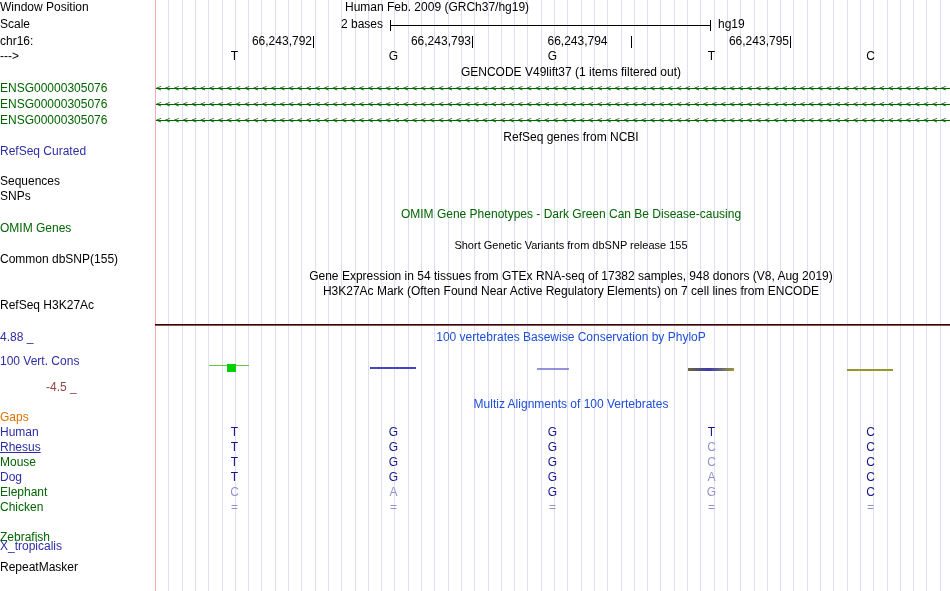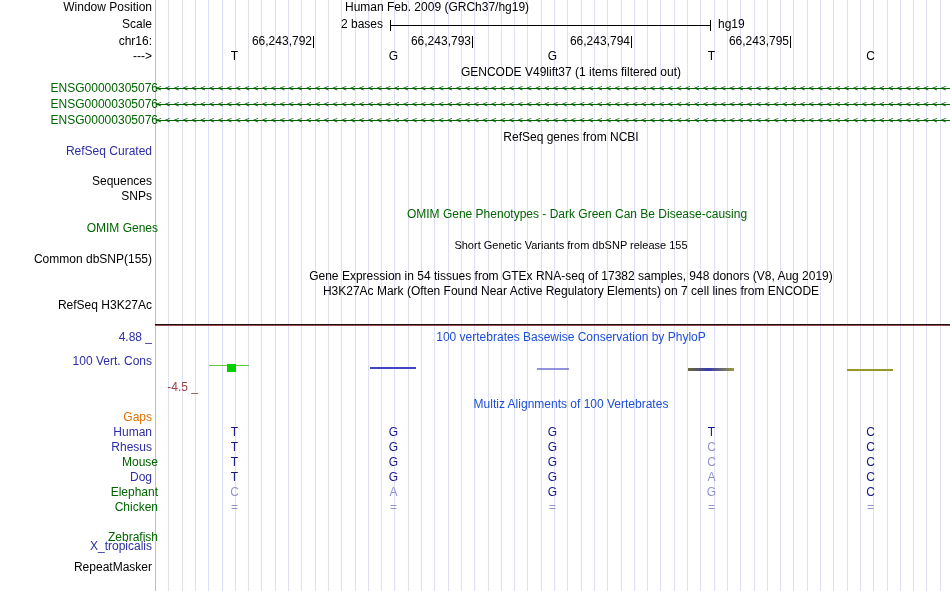--- a/index.html
+++ b/index.html
@@ -8,27 +8,27 @@
     font-family:"Liberation Sans",sans-serif;color:#000;
   }
   
   #grid{
     position:absolute;left:156px;top:0;width:794px;height:591px;
     background:repeating-linear-gradient(to right,
       transparent 0px,transparent 12.3px,#dedef4 12.3px,#dedef4 13.3px);
   }
   #guide-pink{position:absolute;left:155px;top:0;width:1px;height:591px;background:#f6aaaa;}
 
-  .label{position:absolute;left:0;width:152px;text-align:right;font-size:12px;line-height:13px;white-space:nowrap;}
+  .label{position:absolute;left:0;width:152px;font-size:12px;line-height:13px;white-space:nowrap;}
   .center{position:absolute;left:155px;width:832px;text-align:center;font-size:12px;line-height:13px;white-space:nowrap;}
   .abs{position:absolute;white-space:nowrap;font-size:12px;line-height:13px;}
   .small{font-size:11px;}
   .blue{color:#2d2da6;}
   .titleblue{color:#1d4ed8;}
-  .green{color:#006400;padding-left:6px;}
+  .green{color:#006400;}
   .orange{color:#e07000;}
   .maroon{color:#964444;margin-left:46px;}
 
   .tick{position:absolute;width:1px;background:#000;}
   .scale-line{position:absolute;height:1px;background:#000;}
 
   
   .gene-row{position:absolute;left:156px;width:794px;height:13px;overflow:hidden;}
   .gene-row .gline{position:absolute;left:0;top:6px;width:100%;height:1px;background:#006400;}
   .gene-row .chev{
@@ -70,21 +70,21 @@
   <div class="tick" style="left:390px;top:20px;height:11px"></div>
   <div class="tick" style="left:710px;top:20px;height:11px"></div>
   <div class="abs" style="left:718px;top:18px">hg19</div>
 
   <div class="label" style="top:35px">chr16:</div>
   <div id="ruler-coords">
       <div class="abs" style="left: 207px; top: 35px; width: 105px; text-align: right;">66,243,792</div>
       <div class="tick" style="left: 313px; top: 36px; height: 12px;"></div>
       <div class="abs" style="left: 366px; top: 35px; width: 105px; text-align: right;">66,243,793</div>
       <div class="tick" style="left: 472px; top: 36px; height: 12px;"></div>
-      <div class="abs" style="left: 525px; top: 35px; width: 105px; text-align: right;">66,243,794</div>
+      <div class="abs" style="left: 525px; top: 35px; width: 105px; text-align: center;">66,243,794</div>
       <div class="tick" style="left: 631px; top: 36px; height: 12px;"></div>
       <div class="abs" style="left: 684px; top: 35px; width: 105px; text-align: right;">66,243,795</div>
       <div class="tick" style="left: 790px; top: 36px; height: 12px;"></div>
     </div>
 
   <div class="label" style="top:50px">---&gt;</div>
   <div id="base-row">
       <div class="base" style="left: 155px; top: 50px;">T</div>
       <div class="base" style="left: 314px; top: 50px;">G</div>
       <div class="base" style="left: 473px; top: 50px;">G</div>
@@ -139,21 +139,21 @@
       <div class="m-blue-faint" style="left: 536.5px; top: 368px; width: 32px;"></div>
       <div class="m-blue-olive" style="left: 687.5px; top: 368px; width: 46px;"></div>
       <div class="m-olive" style="left: 846.5px; top: 369px; width: 46px;"></div>
     </div>
   <div class="label maroon" style="top:381px">-4.5 _</div>
 
   <div class="center titleblue" style="top:398px">Multiz Alignments of 100 Vertebrates</div>
   <div id="species-labels">
       <div class="label orange" style="top: 411px;">Gaps</div>
       <div class="label blue" style="top: 426px;">Human</div>
-      <div class="label blue" style="top: 441px;">Rhesus</div>
+      <div class="label blue" style="top: 441px; text-decoration: underline;">Rhesus</div>
       <div class="label green" style="top: 456px;">Mouse</div>
       <div class="label blue" style="top: 471px;">Dog</div>
       <div class="label green" style="top: 486px;">Elephant</div>
       <div class="label green" style="top: 501px;">Chicken</div>
       <div class="label blue" style="top: 540px;">X_tropicalis</div>
       <div class="label green" style="top: 531px;">Zebrafish</div>
     </div>
   <div id="alignment-letters">
       <div class="alib match" style="left: 155px; top: 426px;">T</div>
       <div class="alib match" style="left: 314px; top: 426px;">G</div>

